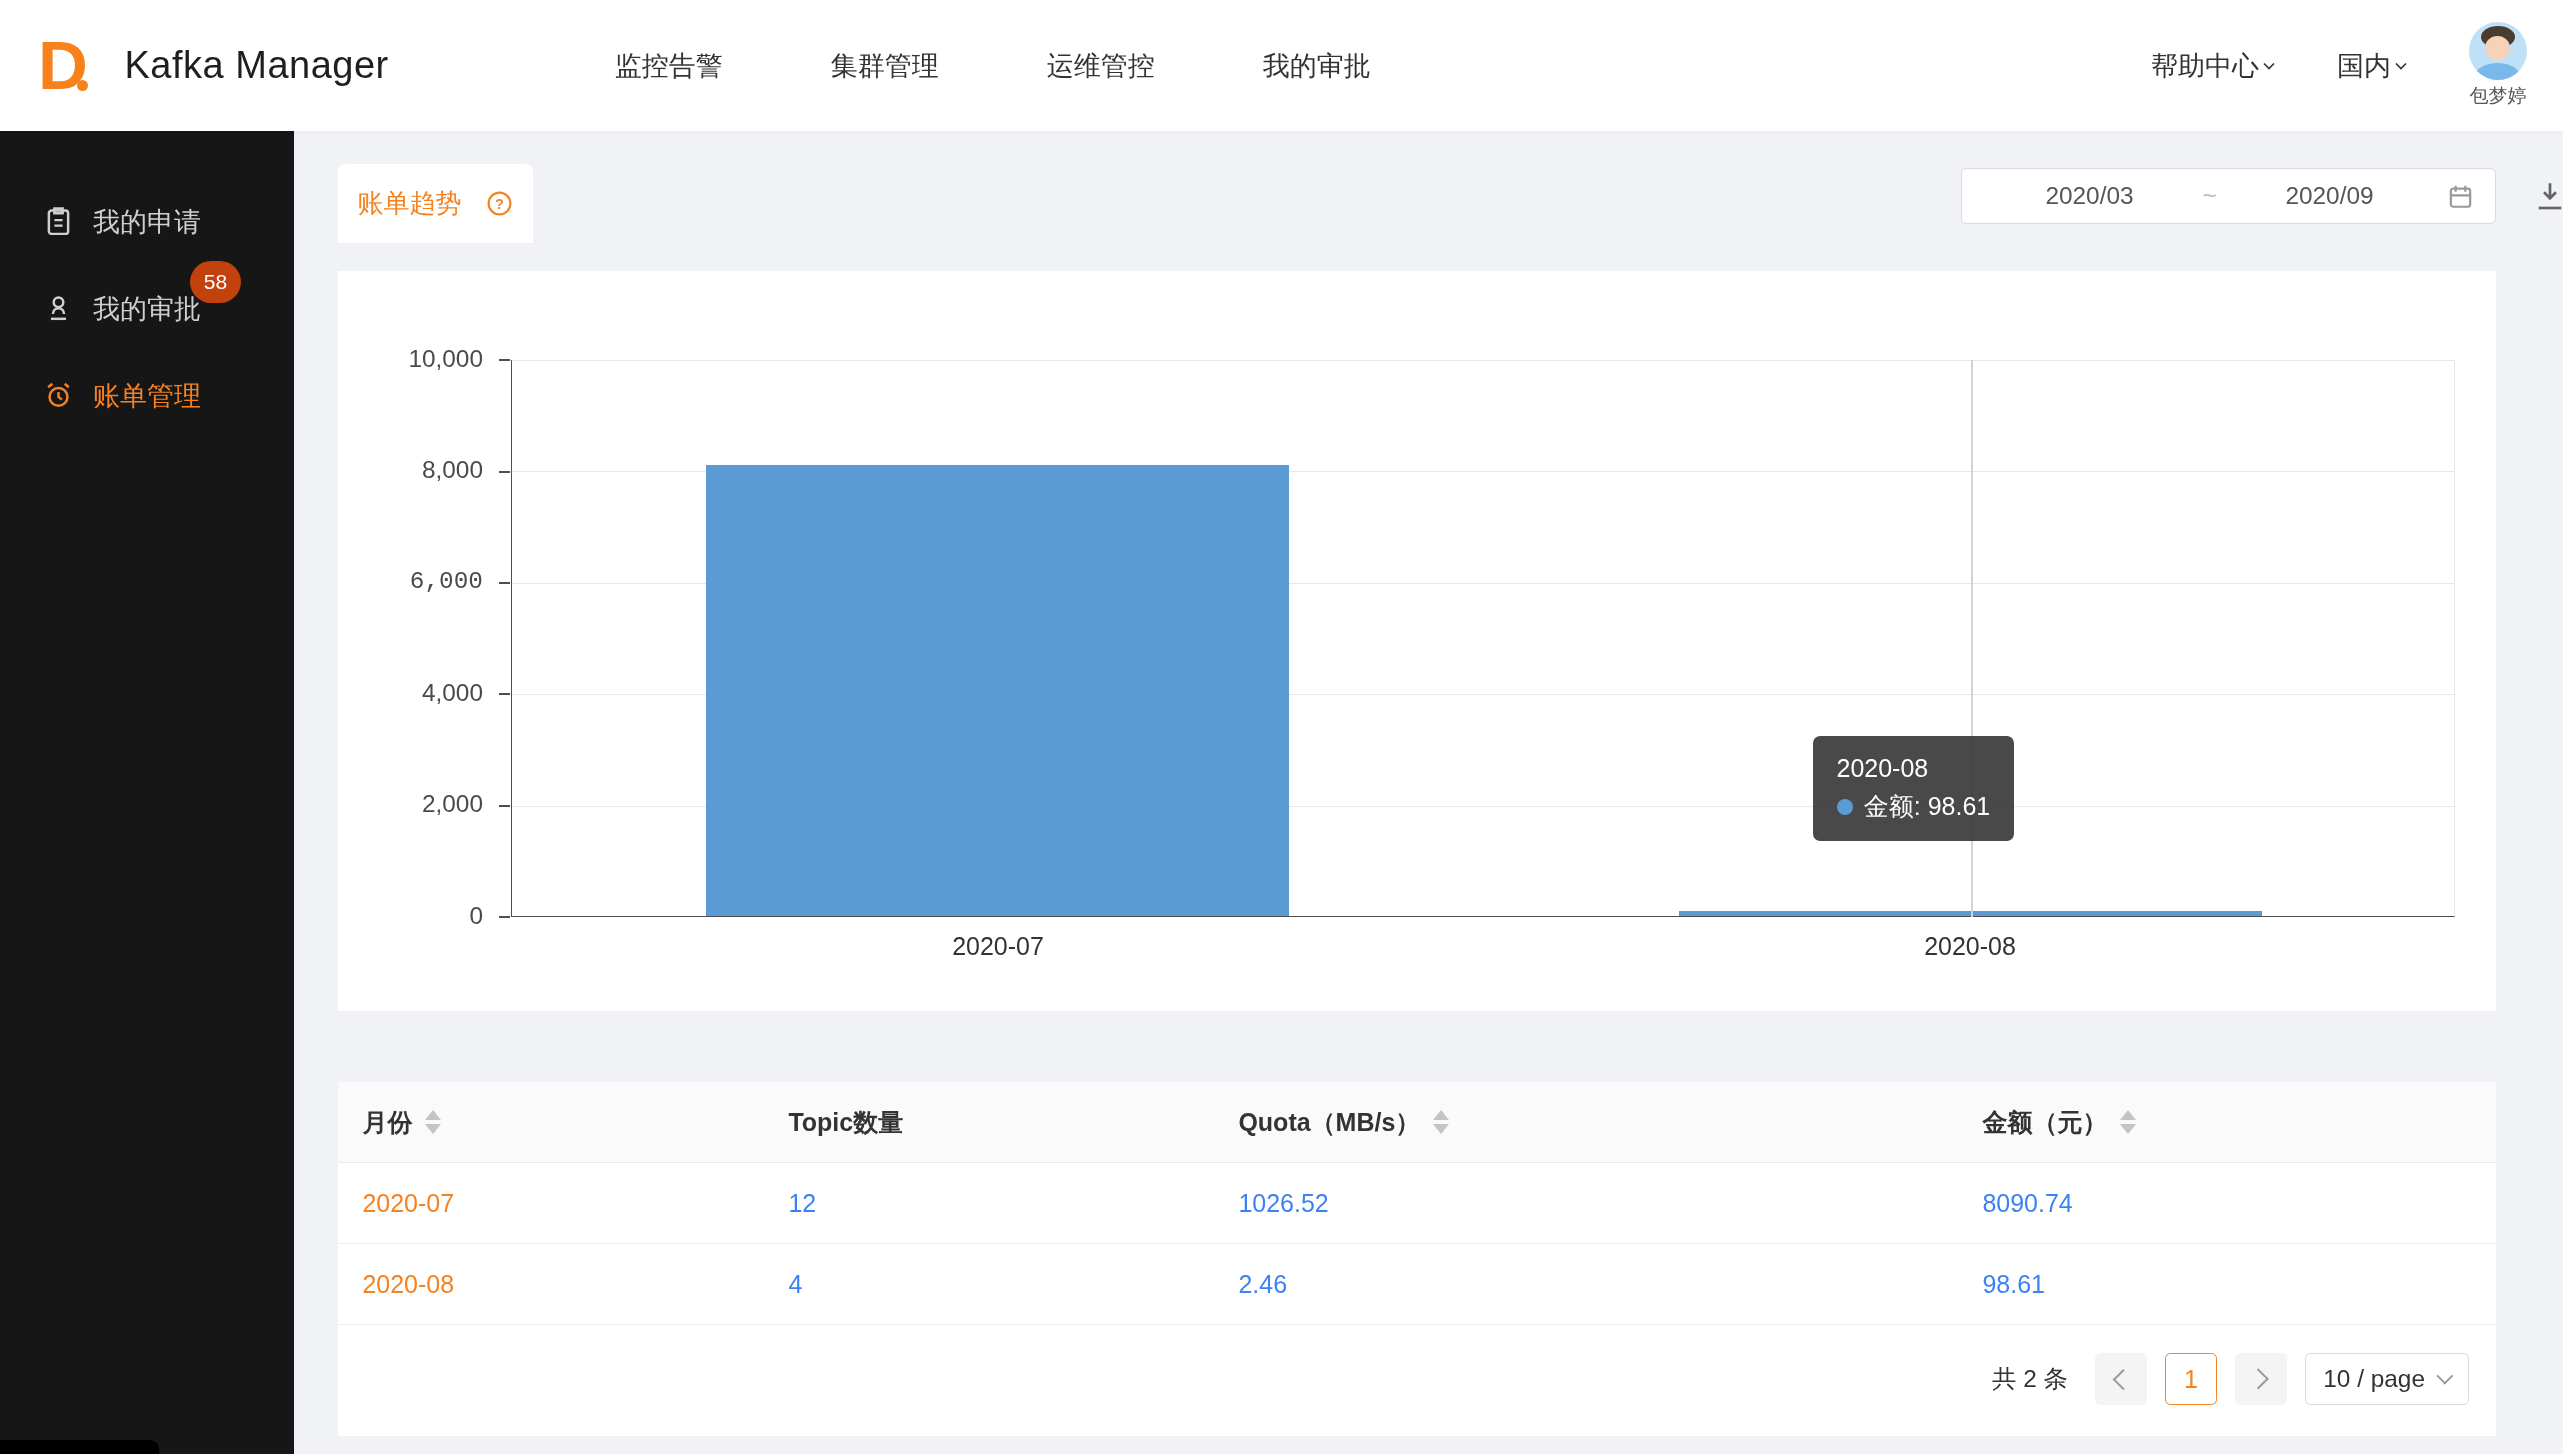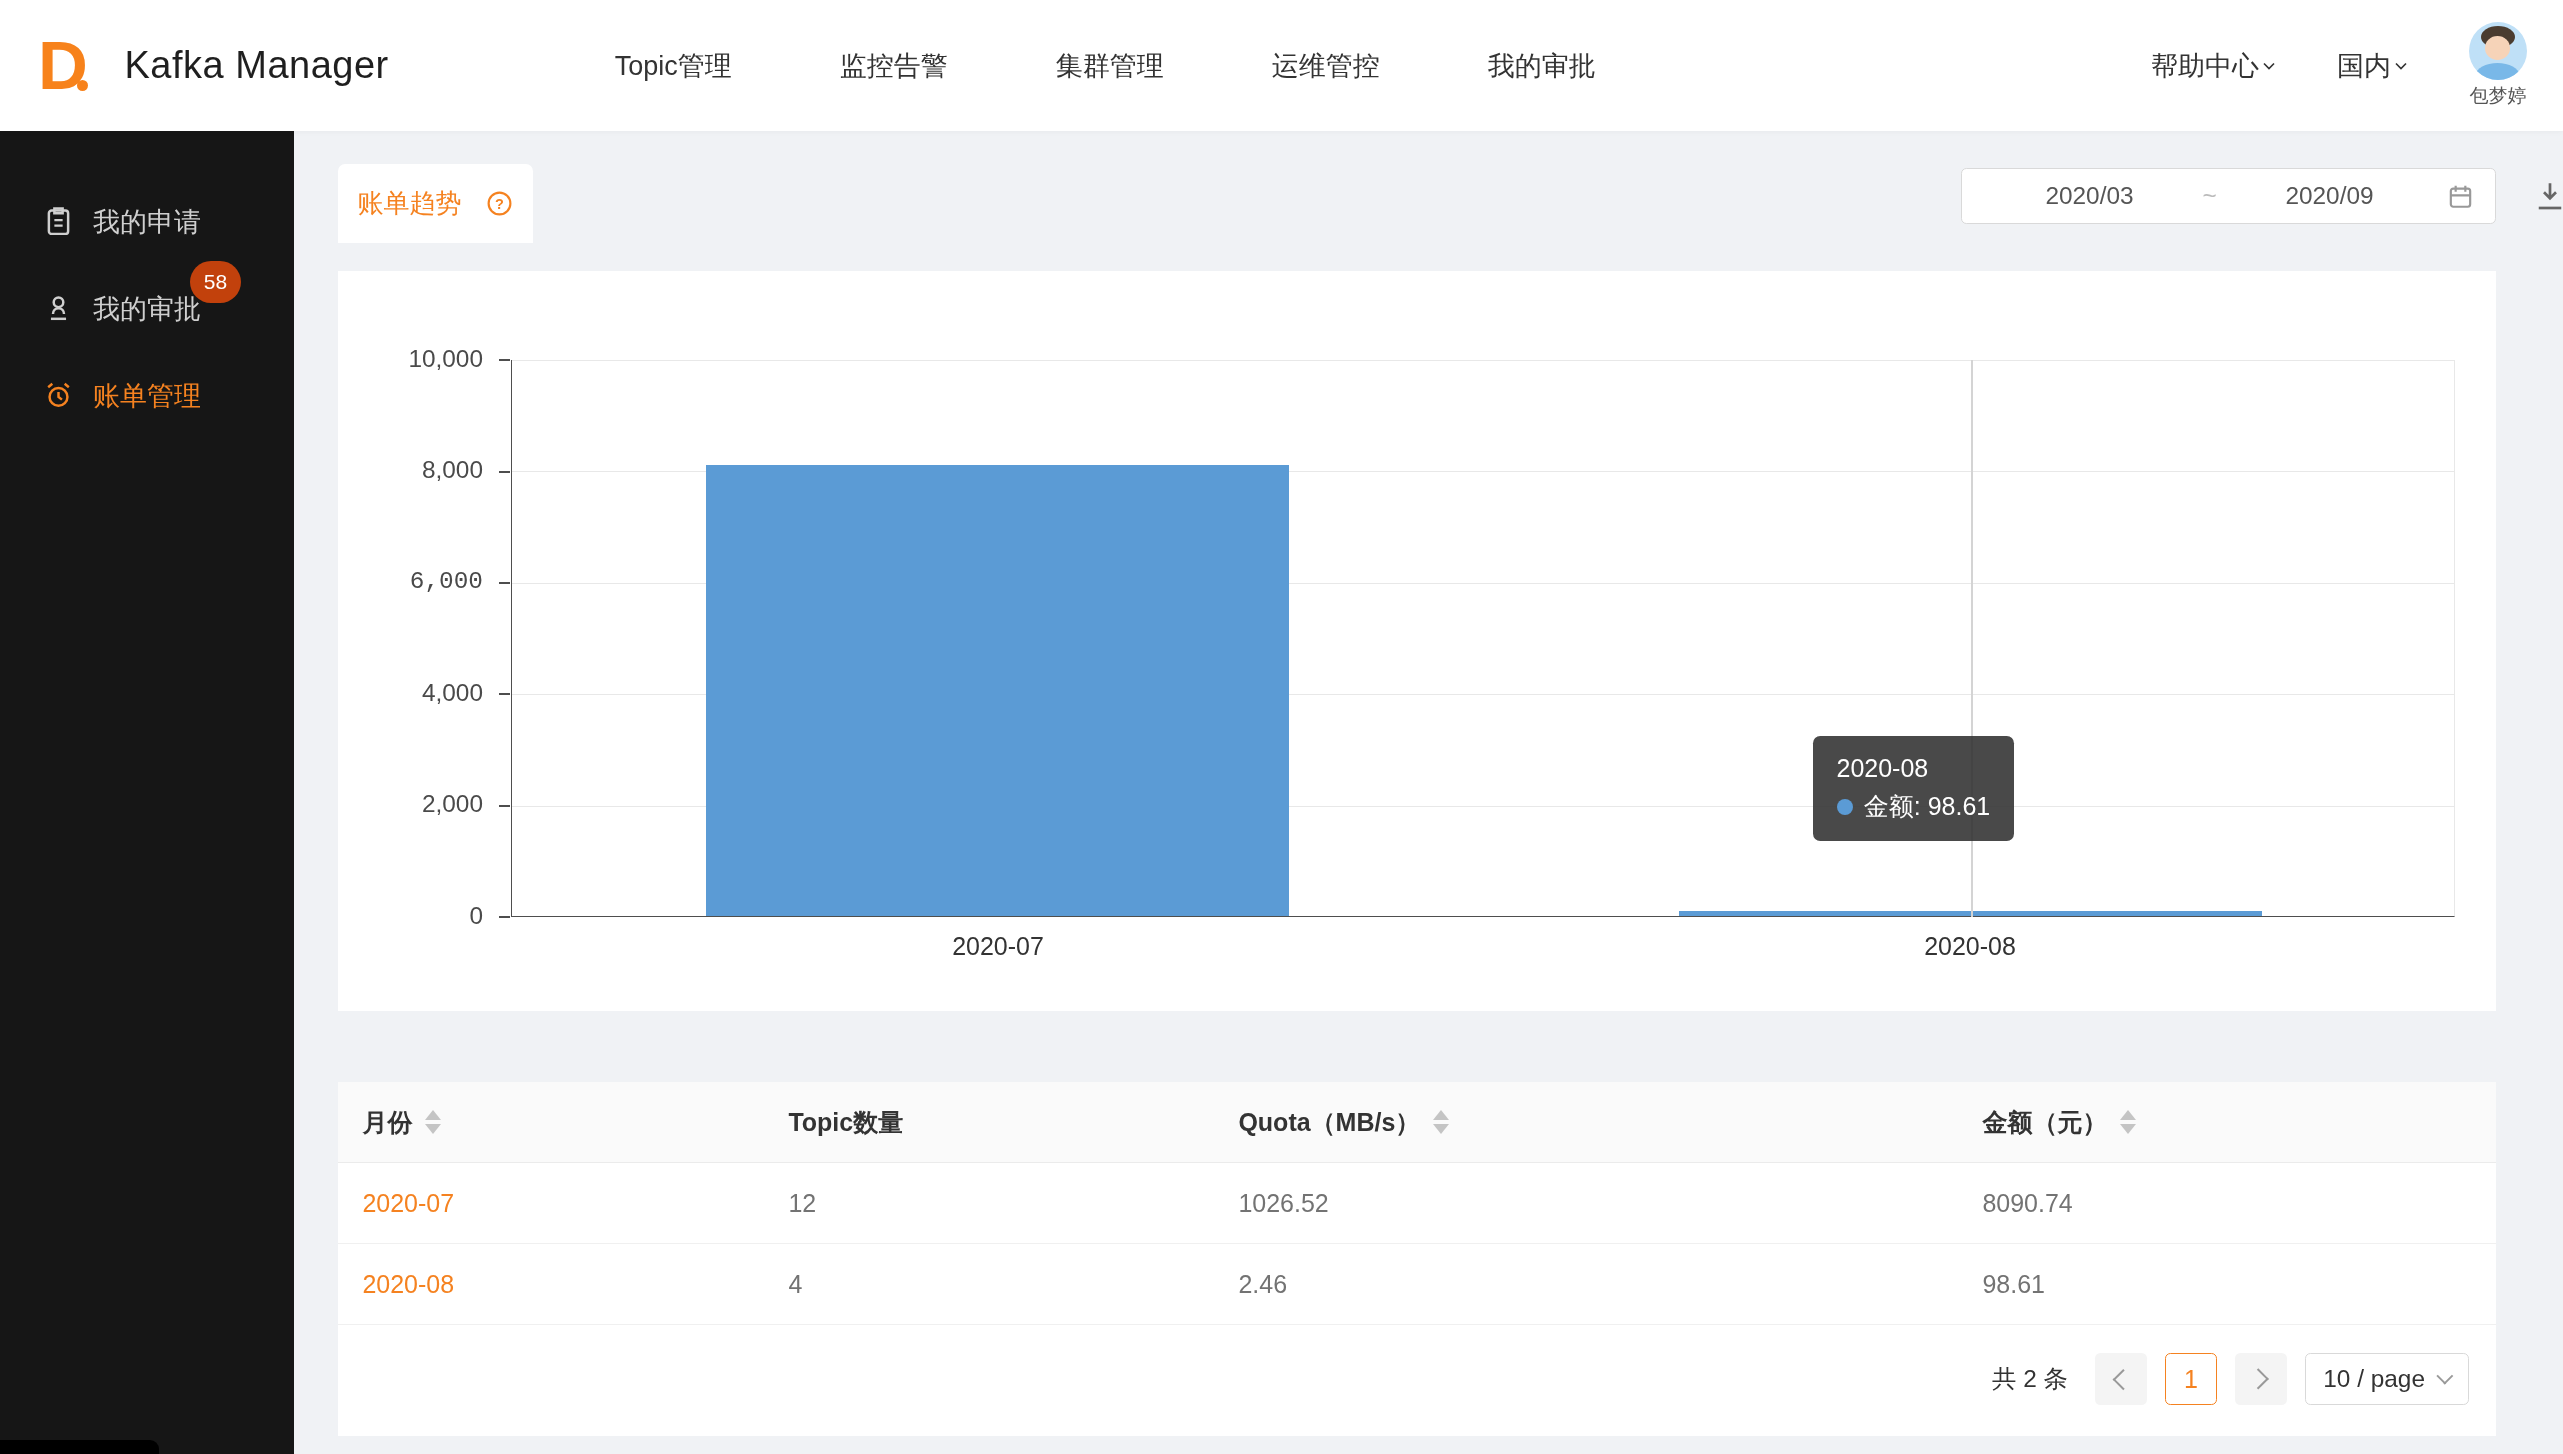--- a/index.html
+++ b/index.html
@@ -70,21 +70,21 @@
   .tooltip { position:absolute; left:1301px; top:376px; background:rgba(48,48,48,.88); border-radius:7.2px;
              color:#fff; font-size:25px; padding:12.6px 23.5px 14.5px 23.5px; line-height:1.55; z-index:5; white-space:nowrap; }
   .tt-dot { display:inline-block; width:16.3px; height:16.3px; border-radius:50%; background:#5B9BD5; margin-right:11px; }
 
   
   .table-card { position:absolute; left:44px; top:951px; width:2158px; height:354px; background:#fff; }
   .thead, .tr { display:grid; grid-template-columns:426px 450px 744px 1fr; align-items:center; }
   .thead { height:81px; background:#fafafa; border-bottom:0.9px solid #ebebeb; }
   .th { font-size:25px; color:#333; font-weight:700; padding-left:24.4px; display:flex; align-items:center; cursor:pointer; }
   .tr { height:81px; border-bottom:0.9px solid #f0f0f0; }
-  .td { font-size:25px; color:#737373; padding-left:24.4px; }
+  .td { font-size:25px; color:#3b82f6; padding-left:24.4px; }
   .td.link { color:#F58220; cursor:pointer; }
   .sorter { display:inline-flex; flex-direction:column; gap:3.6px; margin-left:12.6px; cursor:pointer; }
   .caret-up { width:0; height:0; border-left:8.1px solid transparent; border-right:8.1px solid transparent;
               border-bottom:10px solid #c4c4c4; }
   .caret-down { width:0; height:0; border-left:8.1px solid transparent; border-right:8.1px solid transparent;
                 border-top:10px solid #c4c4c4; }
 
   .pager { height:108px; display:flex; align-items:center; justify-content:flex-end; gap:18px; padding-right:27px; }
   .total { font-size:24.4px; color:#333; margin-right:9px; }
   .pg-btn { width:52px; height:52px; border-radius:5.4px; background:#f4f4f4; display:flex; align-items:center;
@@ -104,21 +104,20 @@
 <body>
 
 <div class="page">
 
   <div class="header">
     <div class="logo">
       <span class="d">D</span>
     </div>
     <div class="app-title">Kafka Manager</div>
     <div class="nav">
-      <div class="nav-item">Topic管理</div>
       <div class="nav-item">监控告警</div>
       <div class="nav-item">集群管理</div>
       <div class="nav-item">运维管控</div>
       <div class="nav-item">我的审批</div>
     </div>
     <div class="header-right">
       <div class="drop">
         <span>帮助中心</span>
         <svg class="chev" viewBox="0 0 24 24" fill="none" stroke="#333" stroke-width="2">
             <path d="M6 9l6 6 6-6"></path>

